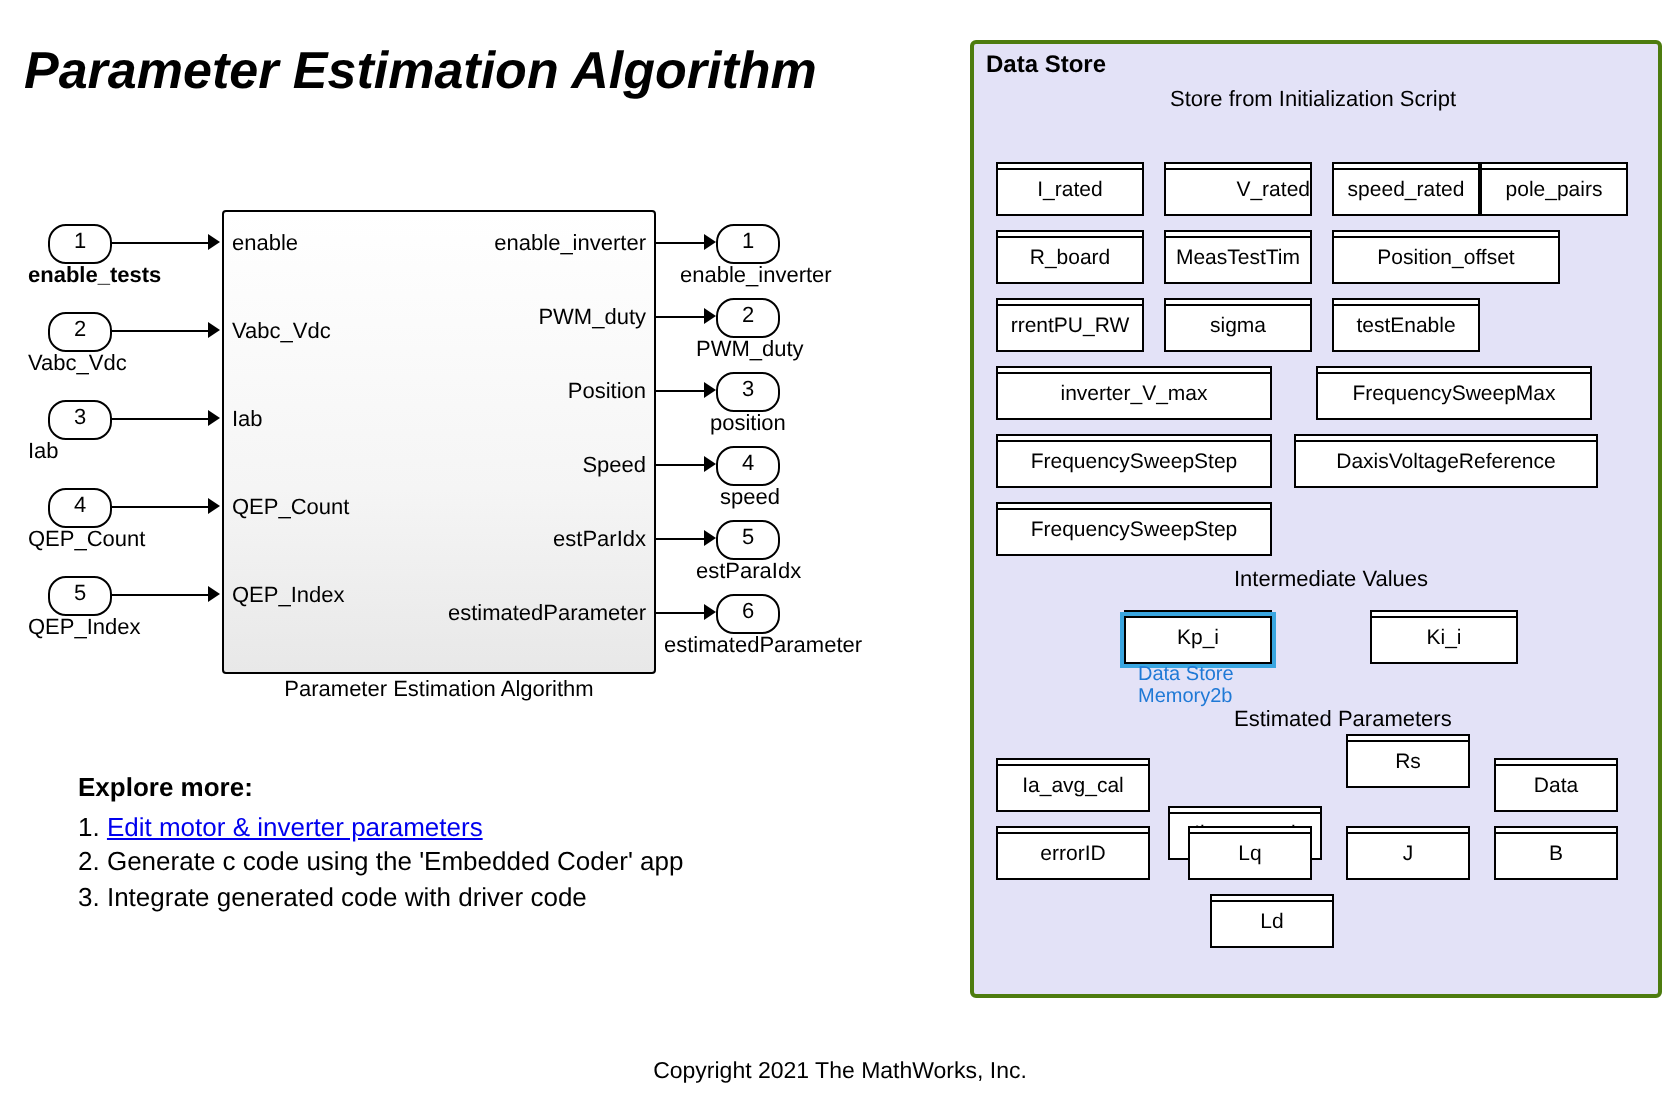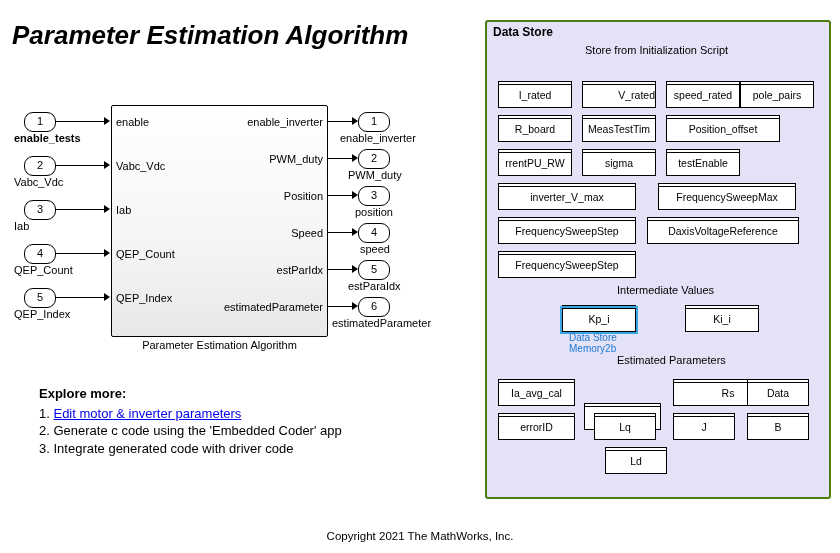--- a/index.html
+++ b/index.html
@@ -271,21 +271,21 @@
     <div class="section-title" style="left:130px; top:262px;">Intermediate Values</div>
     <div class="ds-block ds-sel" style="left:75px;  top:286px; width:72px;">Kp_i</div>
     <div class="ds-block" style="left:198px; top:286px; width:72px;">Ki_i</div>
     <div class="ds-caption" style="left:82px; top:310px; white-space:pre;">Data Store
 Memory2b</div>
 
     <div class="section-title" style="left:130px; top:332px;">Estimated Parameters</div>
 
     <div class="ds-block" style="left:11px;  top:360px; width:75px;">Ia_avg_cal</div>
     <div class="ds-block" style="left:97px;  top:360px; width:75px;margin-top:24px;">Ib_avg_cal</div>
-    <div class="ds-block" style="left:186px; top:360px; width:60px;padding-left:24px;">Rs</div>
+    <div class="ds-block" style="left:186px; top:348px; width:60px;">Rs</div>
     <div class="ds-block" style="left:260px; top:360px; width:60px;">Data</div>
 
     <div class="ds-block" style="left:11px;  top:394px; width:75px;">errorID</div>
     <div class="ds-block" style="left:107px; top:394px; width:60px;">Lq</div>
     <div class="ds-block" style="left:186px; top:394px; width:60px;">J</div>
     <div class="ds-block" style="left:260px; top:394px; width:60px;">B</div>
 
     <div class="ds-block" style="left:118px; top:428px; width:60px;">Ld</div>
   </div>
 

